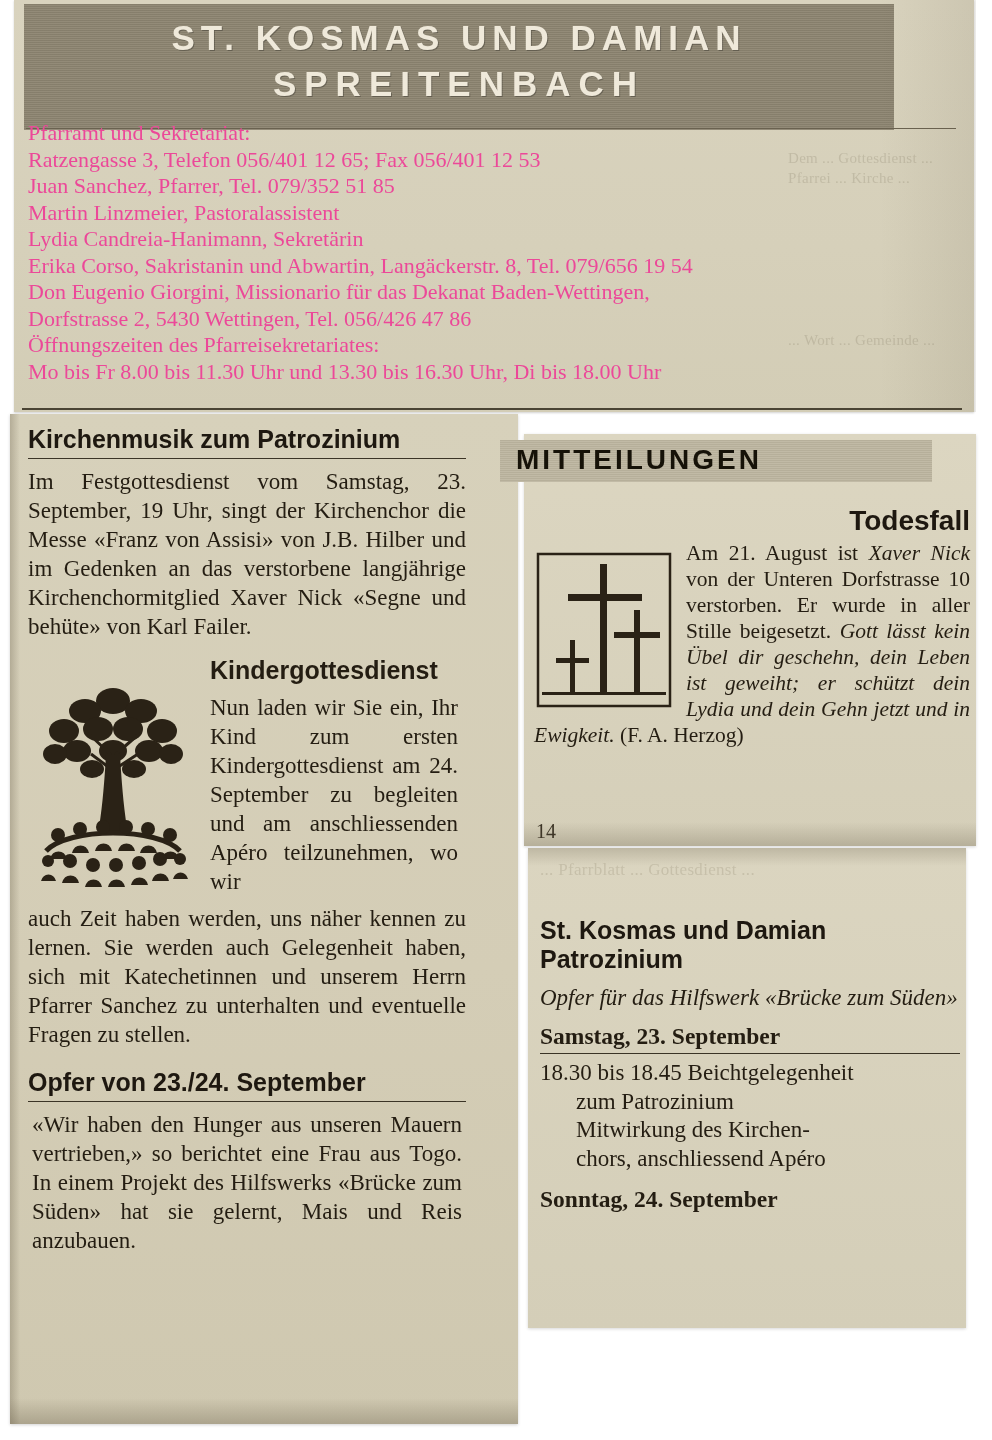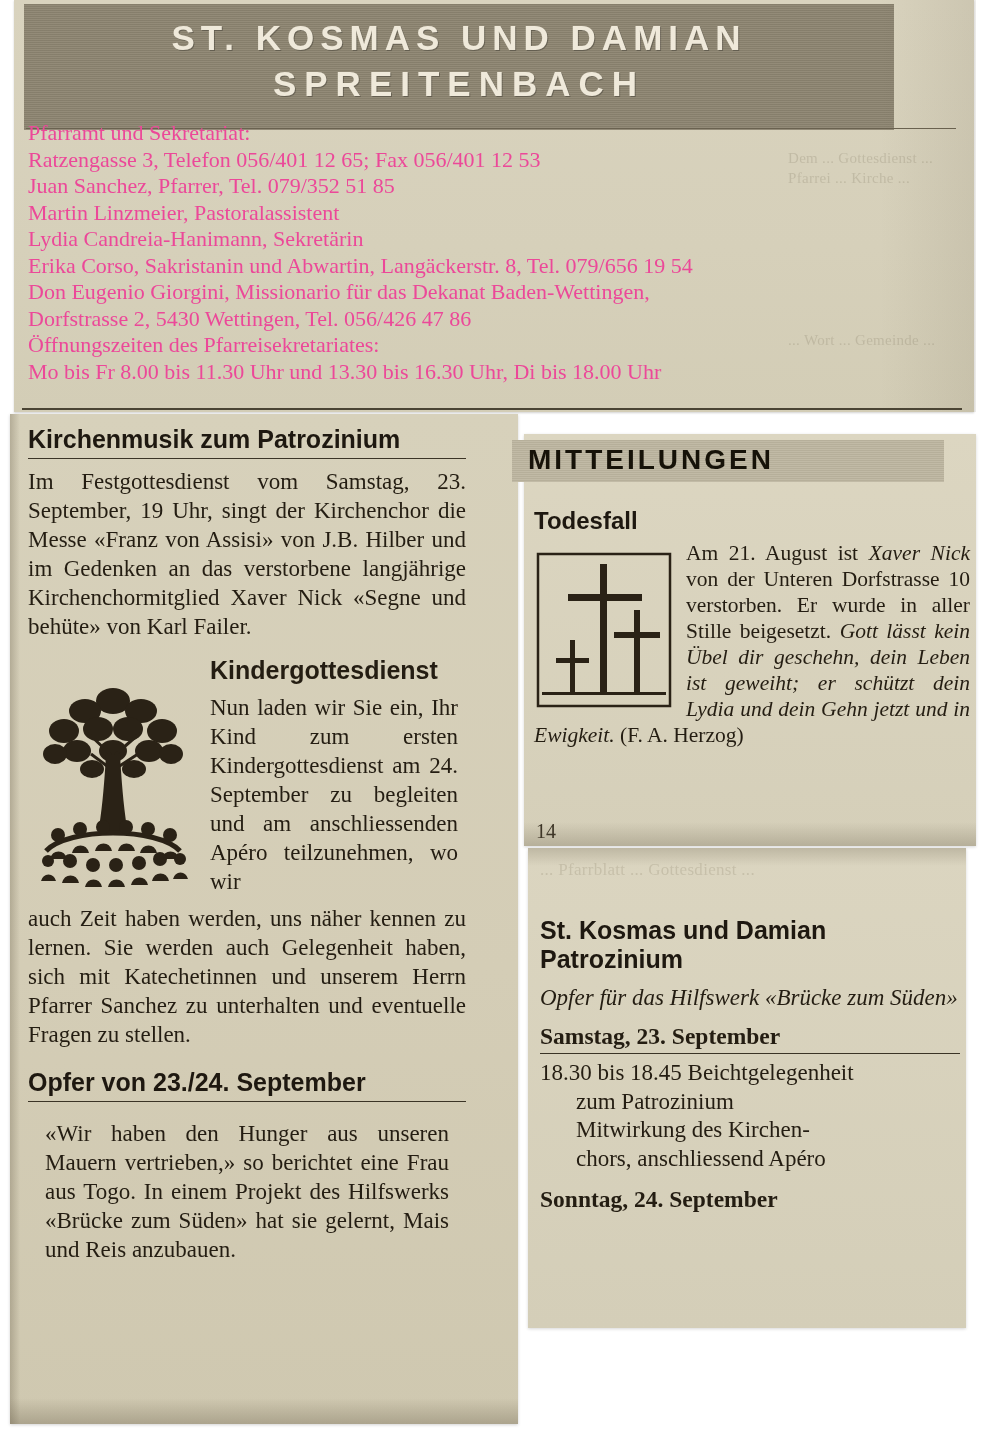--- a/index.html
+++ b/index.html
@@ -154,21 +154,21 @@
     font-family: "Liberation Sans", sans-serif;
     font-weight: bold;
     font-size: 25px;
     line-height: 30px;
     margin: 0 0 2px 0;
   }
 
   
   #mitteilungen-head {
     position: absolute;
-    left: 512px;
+    left: 500px;
     top: 440px;
     width: 432px;
     height: 42px;
     background: #bdb6a0;
     background-image: repeating-linear-gradient(
         0deg, rgba(255,255,255,0.06) 0px, rgba(255,255,255,0.06) 1px,
         rgba(0,0,0,0.04) 1px, rgba(0,0,0,0.04) 2px);
   }
   #mitteilungen-head span {
     display: block;
@@ -180,21 +180,21 @@
     padding: 4px 0 0 16px;
   }
 
   #todesfall {
     position: absolute;
     left: 534px;
     top: 506px;
     width: 436px;
     color: #241d12;
   }
-  #todesfall .headline { font-size: 24px; }
+  #todesfall .headline { font-size: 28px; text-align: right; }
   #cross-figure {
     float: left;
     width: 140px;
     height: 164px;
     margin: 8px 12px 4px 0;
   }
   .obit-text {
     font-size: 21.5px;
     line-height: 26px;
     text-align: justify;
@@ -354,21 +354,21 @@
       </g>
     </svg>
     <h2 id="kinder-head">Kindergottesdienst</h2>
     <p class="body-text" style="margin:8px;">Nun laden wir Sie ein, Ihr Kind zum ersten Kindergottesdienst am 24. September zu begleiten und am anschliessenden Apéro teilzunehmen, wo wir</p>
     <div style="clear:both;"></div>
     <p class="body-text" style="margin:0;">auch Zeit haben werden, uns näher kennen zu lernen. Sie werden auch Gelegenheit haben, sich mit Katechetinnen und unserem Herrn Pfarrer Sanchez zu unterhalten und eventuelle Fragen zu stellen.</p>
   </div>
 
   <h2 class="headline" style="margin-top:18px;">Opfer von 23./24. September</h2>
   <hr class="hr-thin">
-  <p class="body-text" style="margin:17px;">«Wir haben den Hunger aus unseren Mauern vertrieben,» so berichtet eine Frau aus Togo. In einem Projekt des Hilfswerks «Brücke zum Süden» hat sie gelernt, Mais und Reis anzubauen.</p>
+  <p class="body-text" style="margin:4px;">«Wir haben den Hunger aus unseren Mauern vertrieben,» so berichtet eine Frau aus Togo. In einem Projekt des Hilfswerks «Brücke zum Süden» hat sie gelernt, Mais und Reis anzubauen.</p>
 </div>
 
 <div id="mitteilungen-head">
   <span>MITTEILUNGEN</span>
 </div>
 
 <div id="todesfall">
   <h2 class="headline">Todesfall</h2>
 
   <svg id="cross-figure" viewBox="0 0 140 164">

